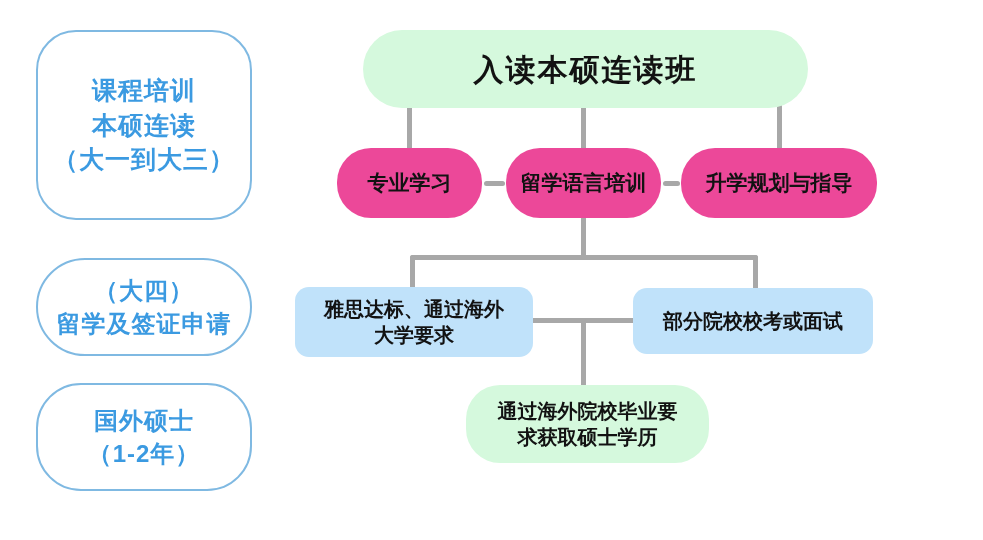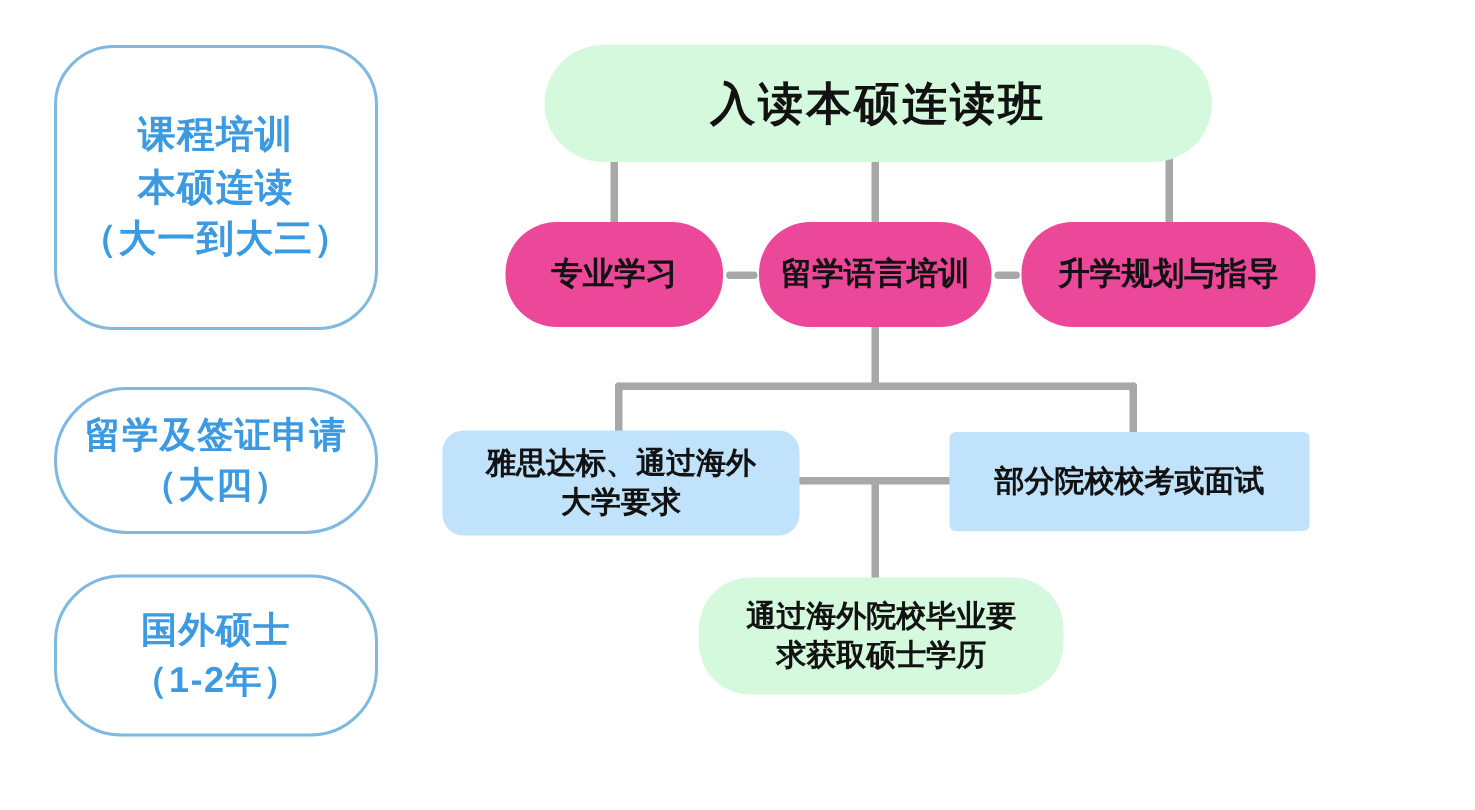--- a/index.html
+++ b/index.html
@@ -91,21 +91,21 @@
     border-radius: 34px;
     font-size: 21px;
   }
   #node-ielts {
     left: 295px; top: 287px; width: 238px; height: 70px;
     border-radius: 14px;
     font-size: 20px;
   }
   #node-exam {
     left: 633px; top: 288px; width: 240px; height: 66px;
-    border-radius: 4px;
+    border-radius: 14px;
     font-size: 20px;
   }
   #node-master {
     left: 466px; top: 385px; width: 243px; height: 78px;
     border-radius: 34px;
     font-size: 20px;
   }
 
   
   .conn {
@@ -137,22 +137,22 @@
 
 <div id="canvas">
 
   <div class="stage-box" id="stage-1">
     <span class="ln">课程培训</span>
     <span class="ln">本硕连读</span>
     <span class="ln">（大一到大三）</span>
   </div>
 
   <div class="stage-box" id="stage-2">
+    <span class="ln">（大四）</span>
     <span class="ln">留学及签证申请</span>
-    <span class="ln">（大四）</span>
   </div>
 
   <div class="stage-box" id="stage-3">
     <span class="ln">国外硕士</span>
     <span class="ln">（1-2年）</span>
   </div>
 
   <div class="conn conn-v" id="conn-root-major"></div>
   <div class="conn conn-v" id="conn-root-language"></div>
   <div class="conn conn-v" id="conn-root-planning"></div>

